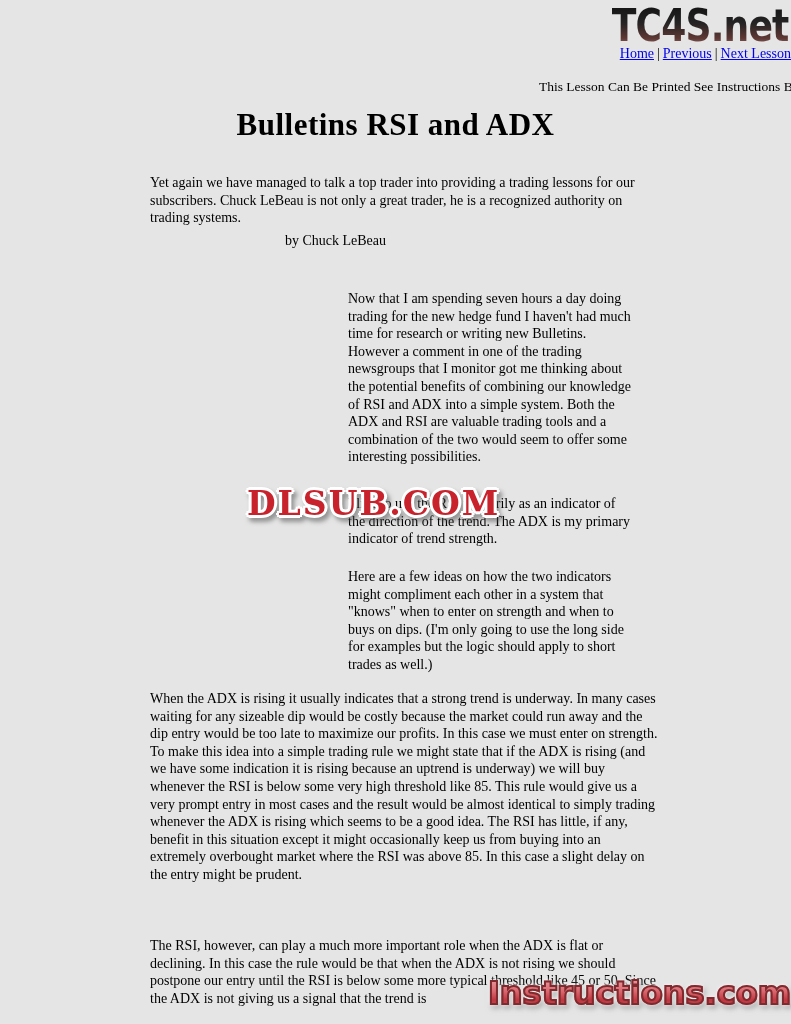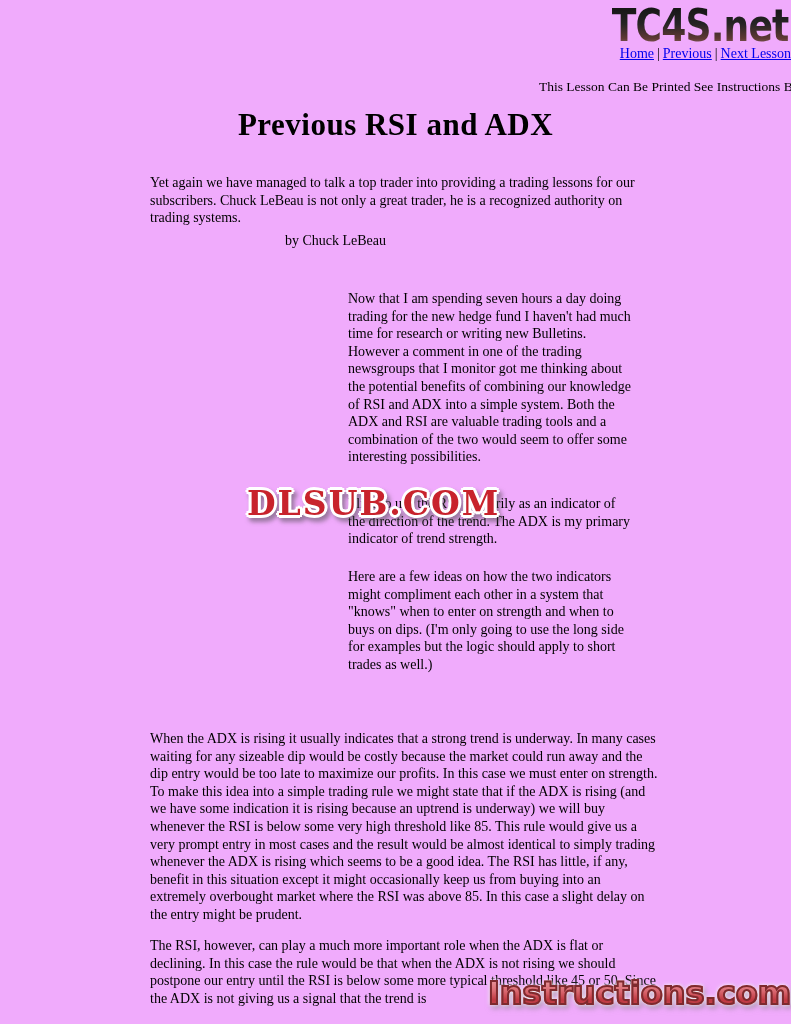--- a/index.html
+++ b/index.html
@@ -1,17 +1,17 @@
 <!DOCTYPE html>
 <html><head>
 <meta charset="utf-8">
 <style>
   html,body{margin:0;padding:0;background:#fff;}
   .page{
-    position:relative;width:791px;height:1024px;background:#f0abfc;overflow:hidden;
+    position:relative;width:791px;height:1024px;background:#e5e5e5;overflow:hidden;
     font-family:"Liberation Serif", serif;font-size:14px;color:#000;
   }
   
   .logo{position:absolute;top:4px;right:2px;}
   .logo-text{
     display:inline-block;font-family:"DejaVu Sans",sans-serif;font-weight:bold;
     font-size:44px;line-height:1;letter-spacing:-1px;
     transform:scaleX(.82);transform-origin:100% 0;
     background:linear-gradient(180deg,#161616 8%,#262424 45%,#5e3834 78%,#9b7370 100%);
     -webkit-background-clip:text;background-clip:text;color:transparent;
@@ -24,21 +24,21 @@
   .notice{position:absolute;top:79px;left:0;width:791px;text-align:right;font-size:13.5px;padding-left:28px;}
   .title{position:absolute;top:107px;left:0;width:791px;text-align:center;
          font-size:31px;font-weight:bold;letter-spacing:.5px;}
   
   .para{position:absolute;line-height:17.6px;text-align:left;}
   .intro{top:160px;left:150px;width:508px;}
   .byline{position:absolute;top:233px;left:0;width:671px;text-align:center;}
   .q1{top:276px;left:348px;width:287px;}
   .q2{top:481px;left:348px;width:287px;}
   .q3{top:554px;left:348px;width:287px;}
-  .b1{top:716px;left:150px;width:508px;}
+  .b1{top:676px;left:150px;width:508px;}
   .b2{top:901px;left:150px;width:508px;margin-top:36px;}
   
   .wm-dlsub{
     position:absolute;top:487px;left:247px;
     font-family:"DejaVu Serif",serif;font-weight:bold;font-size:33px;line-height:1;
     letter-spacing:2px;color:#c8232c;white-space:nowrap;
     text-shadow:-3px 0 0 #fff,3px 0 0 #fff,0 -3px 0 #fff,0 3px 0 #fff,
                 -2px -2px 0 #fff,2px -2px 0 #fff,-2px 2px 0 #fff,2px 2px 0 #fff;
     filter:drop-shadow(3px 4px 2px rgba(70,70,70,.5));
   }
@@ -61,21 +61,21 @@
   <div class="logo">
     <span class="logo-text">TC4S.net</span>
   </div>
 
   <div class="nav">
     <a href="#">Home</a><span class="sep">|</span><a href="#">Previous</a><span class="sep">|</span><a href="#">Next Lesson</a>
   </div>
 
   <div class="notice">This Lesson Can Be Printed See Instructions Below</div>
 
-  <h1 class="title" style="margin:0;">Previous RSI and ADX</h1>
+  <h1 class="title" style="margin:0;">Bulletins RSI and ADX</h1>
 
   <p class="para intro">Yet again we have managed to talk a top trader into providing a trading lessons for our subscribers. Chuck LeBeau is not only a great trader, he is a recognized authority on trading systems.</p>
 
   <div class="byline">by Chuck LeBeau</div>
 
   <p class="para q1">Now that I am spending seven hours a day doing trading for the new hedge fund I haven't had much time for research or writing new Bulletins. However a comment in one of the trading newsgroups that I monitor got me thinking about the potential benefits of combining our knowledge of RSI and ADX into a simple system. Both the ADX and RSI are valuable trading tools and a combination of the two would seem to offer some interesting possibilities.</p>
   <p class="para q3">Here are a few ideas on how the two indicators might compliment each other in a system that "knows" when to enter on strength and when to buys on dips. (I'm only going to use the long side for examples but the logic should apply to short trades as well.)</p>
   <p class="para q2">I like to use the RSI primarily as an indicator of the direction of the trend. The ADX is my primary indicator of trend strength.</p>
 
   <p class="para b1">When the ADX is rising it usually indicates that a strong trend is underway. In many cases waiting for any sizeable dip would be costly because the market could run away and the dip entry would be too late to maximize our profits. In this case we must enter on strength. To make this idea into a simple trading rule we might state that if the ADX is rising (and we have some indication it is rising because an uptrend is underway) we will buy whenever the RSI is below some very high threshold like 85. This rule would give us a very prompt entry in most cases and the result would be almost identical to simply trading whenever the ADX is rising which seems to be a good idea. The RSI has little, if any, benefit in this situation except it might occasionally keep us from buying into an extremely overbought market where the RSI was above 85. In this case a slight delay on the entry might be prudent.</p>

